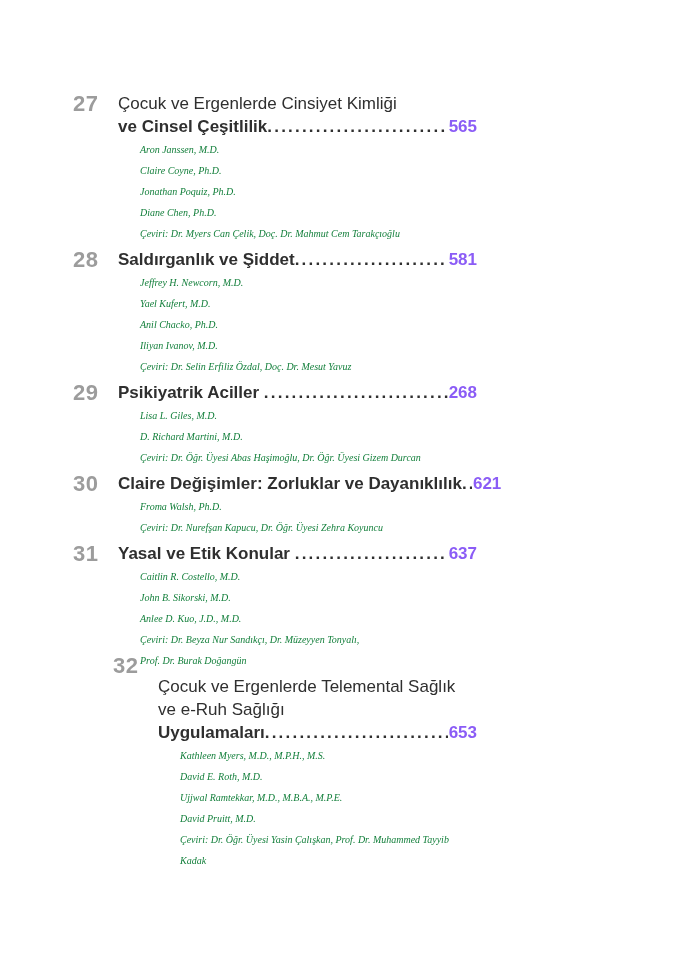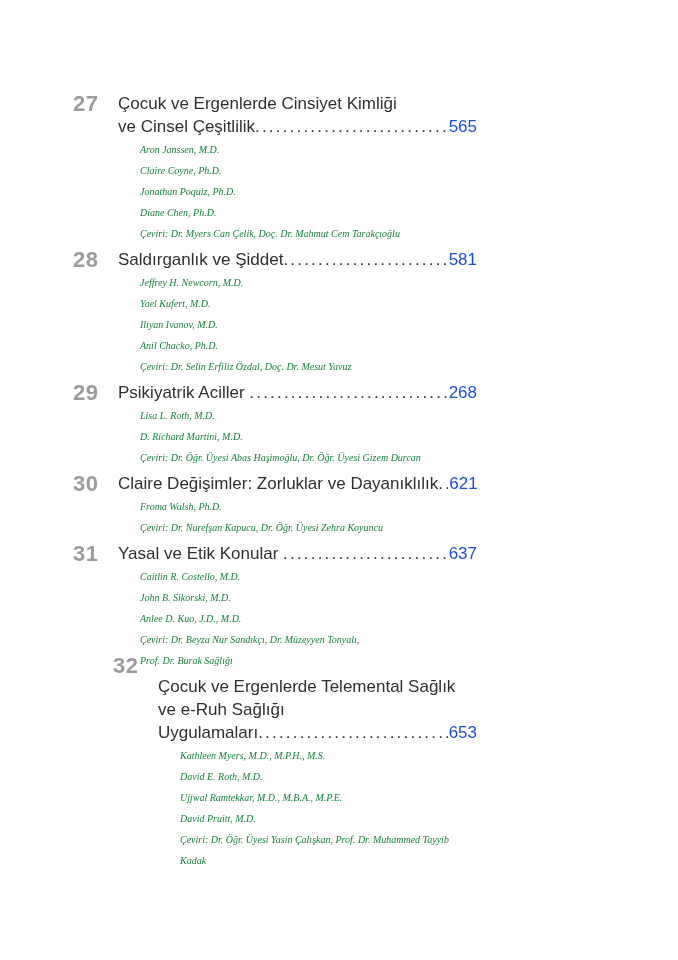--- a/index.html
+++ b/index.html
@@ -41,39 +41,40 @@
   }
   .title-line {
     font-size: 17px;
     line-height: 23px;
     font-weight: 500;
     color: #2f2f2f;
   }
   .leader-row {
     display: flex;
     align-items: baseline;
+    font-weight: bold;
   }
   .title-text {
     white-space: pre;
   }
   .leader {
     flex: 1;
     overflow: hidden;
     white-space: nowrap;
     min-width: 10px;
   }
   .leader::after {
     content: "........................................................................................................................";
     letter-spacing: 2.2px;
     font-size: 17px;
     color: #2f2f2f;
   }
   .page-num {
     font-size: 17px;
-    color: #1d4ed8;
+    color: #8b5cf6;
     padding-left: 1px;
   }
   .authors {
     margin-left: 22px;
     padding-top: 1px;
   }
   .author {
     font-family: "Liberation Serif", serif;
     font-style: italic;
     font-size: 10px;
@@ -118,38 +119,38 @@
           <div class="chapter-title">
             <div class="title-line leader-row">
               <span class="title-text">Saldırganlık ve Şiddet</span>
               <span class="leader"></span>
               <span class="page-num">581</span>
             </div>
           </div>
           <div class="authors">
             <div class="author">Jeffrey H. Newcorn, M.D.</div>
             <div class="author">Yael Kufert, M.D.</div>
+            <div class="author">Anil Chacko, Ph.D.</div>
             <div class="author">Iliyan Ivanov, M.D.</div>
-            <div class="author">Anil Chacko, Ph.D.</div>
             <div class="author translation">Çeviri: Dr. Selin Erfiliz Özdal, Doç. Dr. Mesut Yavuz</div>
           </div>
         </div>
       </section>
       <section class="chapter">
         <div class="chapter-number">29</div>
         <div class="chapter-body">
           <div class="chapter-title">
             <div class="title-line leader-row">
               <span class="title-text">Psikiyatrik Aciller </span>
               <span class="leader"></span>
               <span class="page-num">268</span>
             </div>
           </div>
           <div class="authors">
-            <div class="author">Lisa L. Roth, M.D.</div>
+            <div class="author">Lisa L. Giles, M.D.</div>
             <div class="author">D. Richard Martini, M.D.</div>
             <div class="author translation">Çeviri: Dr. Öğr. Üyesi Abas Haşimoğlu, Dr. Öğr. Üyesi Gizem Durcan</div>
           </div>
         </div>
       </section>
       <section class="chapter">
         <div class="chapter-number">30</div>
         <div class="chapter-body">
           <div class="chapter-title">
             <div class="title-line leader-row">
@@ -172,21 +173,21 @@
               <span class="title-text">Yasal ve Etik Konular </span>
               <span class="leader"></span>
               <span class="page-num">637</span>
             </div>
           </div>
           <div class="authors">
             <div class="author">Caitlin R. Costello, M.D.</div>
             <div class="author">John B. Sikorski, M.D.</div>
             <div class="author">Anlee D. Kuo, J.D., M.D.</div>
             <div class="author translation">Çeviri: Dr. Beyza Nur Sandıkçı, Dr. Müzeyyen Tonyalı,</div>
-            <div class="author translation">Prof. Dr. Burak Sağlığı</div>
+            <div class="author translation">Prof. Dr. Burak Doğangün</div>
           </div>
         </div>
       </section>
       <section class="chapter raised-number">
         <div class="chapter-number">32</div>
         <div class="chapter-body">
           <div class="chapter-title">
             <div class="title-line">Çocuk ve Ergenlerde Telemental Sağlık ve e-Ruh Sağlığı</div>
             <div class="title-line leader-row">
               <span class="title-text">Uygulamaları</span>

